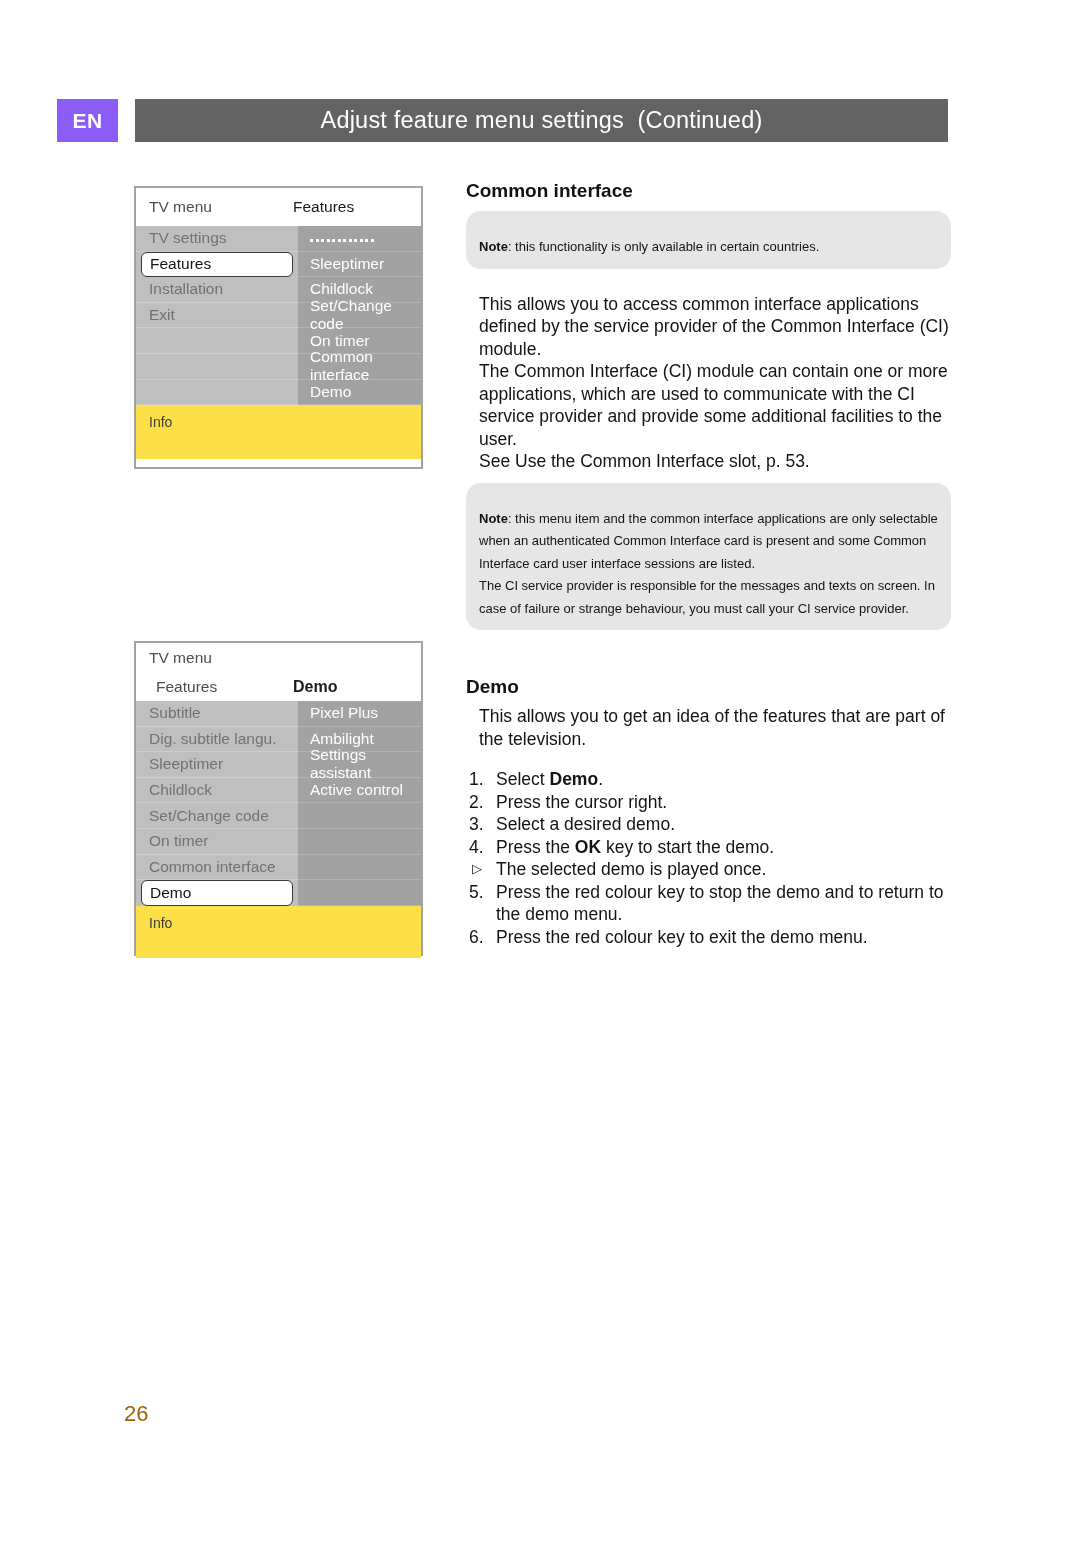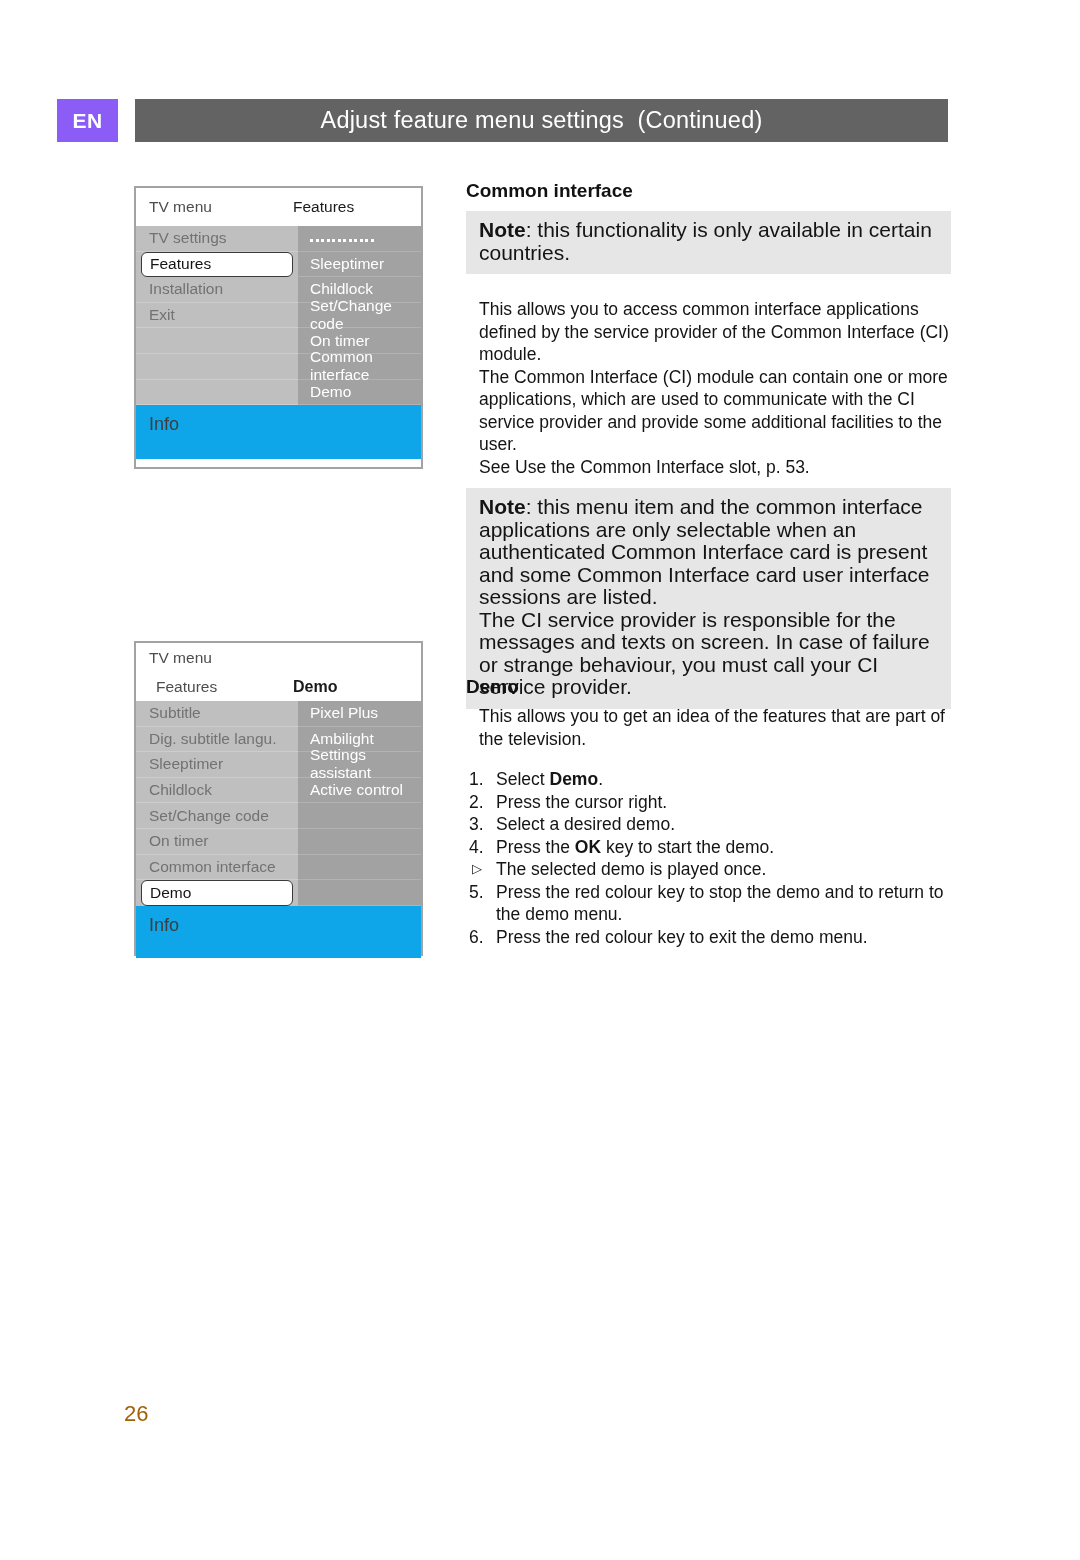--- a/index.html
+++ b/index.html
@@ -145,50 +145,51 @@
     margin-top: 5px;
   }
   .dots span {
     width: 3px;
     height: 3px;
     background: #ffffff;
     display: block;
   }
 
   .menu-foot {
-    background: #0ea5e9;
+    background: #fde047;
     height: 100%;
     display: flex;
     align-items: flex-start;
     padding: 9px 0 0 13px;
     box-sizing: border-box;
     color: #3d3d3d;
-    font-size: 18px;
+    font-size: 14px;
   }
   #tv-menu-1 .menu-foot { height: 54px; }
   #tv-menu-2 .menu-foot { height: 52px; }
 
   
   #content { position: absolute; left: 466px; top: 180px; width: 485px; }
 
   .sec-title {
     font-weight: bold;
     font-size: 19px;
     color: #111111;
     margin: 0 0 9px 0;
   }
   #demo-title { position: absolute; left: 466px; top: 676px; }
 
   .note {
     background: #e6e6e6;
-    padding: 8px 13px 10px 13px;
-    box-sizing: border-box;
-    font-size: 21px;
+    padding: 25px 13px 10px 13px;
+    box-sizing: border-box;
+    font-size: 13px;
     line-height: 22.5px;
     color: #141414;
+    border-radius: 15px;
   }
   .note b { font-weight: bold; }
 
   .para {
     font-size: 17.5px;
     line-height: 22.5px;
     color: #141414;
     margin: 0;
     padding: 0 0 0 13px;
   }

